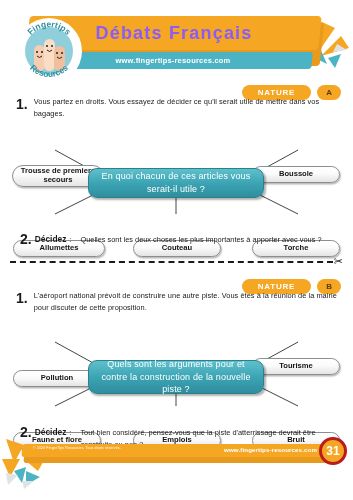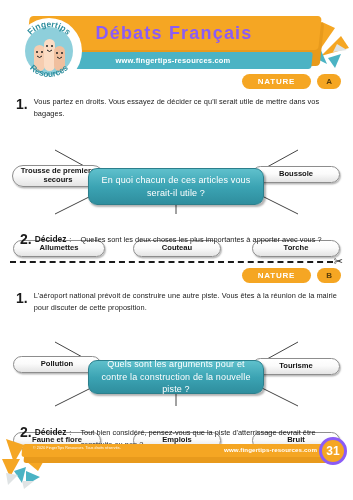--- a/index.html
+++ b/index.html
@@ -43,21 +43,21 @@
     position: absolute; left: 34px; top: 38px; width: 278px; height: 17px;
     display: flex; align-items: center; justify-content: center;
     color: #ffffff; font-size: 7.5px; font-weight: bold; letter-spacing: 0.2px;
   }
 
   
   .logo { position: absolute; left: 12px; top: 0px; width: 74px; height: 74px; z-index: 5; }
 
   
   .tag-row { position: absolute; width: 353px; display: flex; justify-content: flex-end;
-             align-items: center; gap: 6px; padding-right: 12px; }
+             align-items: center; gap: 6px; padding-right: 12px; margin-top: 11px; }
   .tag-nature {
     background: #f5a623; color: #ffffff; font-size: 8px; font-weight: bold;
     letter-spacing: 0.8px; padding: 3px 16px; border-radius: 9px;
   }
   .tag-letter {
     background: #f5a623; color: #5a3d0a; font-size: 8px; font-weight: bold;
     padding: 3px 9px; border-radius: 9px; min-width: 22px; text-align: center;
   }
 
   
@@ -117,21 +117,21 @@
   .foot-main {
     position: absolute; left: 22px; top: 2px; width: 306px; height: 13px;
     background: #f5a623; border-radius: 3px; transform: skewX(-6deg);
   }
   .foot-copy { position: absolute; left: 33px; top: 4px; font-size: 3.6px;
                color: #ffffff; letter-spacing: 0.1px; }
   .foot-url { position: absolute; right: 36px; top: 3.5px; font-size: 6.2px;
               font-weight: bold; color: #ffffff; letter-spacing: 0.1px; }
   .page-circle {
     position: absolute; right: 6px; top: -5px; width: 28px; height: 28px;
-    border-radius: 50%; background: #f5a623; border: 3px solid #8b5cf6;
+    border-radius: 50%; background: #f5a623; border: 3px solid #b91c1c;
     display: flex; align-items: center; justify-content: center;
     color: #ffffff; font-size: 12px; font-weight: bold;
   }
 </style>
 </head>
 <body>
 
 <div class="page">
 
   <div class="burst burst-tr">
@@ -200,21 +200,21 @@
   <div class="mindmap" style="top:128px; height:100px;">
     <svg class="mm-lines" height="100" viewBox="0 0 353 100">
       <line x1="55" y1="22" x2="95" y2="44" stroke="#444" stroke-width="1"></line>
       <line x1="298" y1="22" x2="258" y2="44" stroke="#444" stroke-width="1"></line>
       <line x1="55" y1="86" x2="95" y2="66" stroke="#444" stroke-width="1"></line>
       <line x1="176" y1="86" x2="176" y2="70" stroke="#444" stroke-width="1"></line>
       <line x1="298" y1="86" x2="258" y2="66" stroke="#444" stroke-width="1"></line>
     </svg>
     <div class="bubble" style="left:12px; top:3px; width:92px; height:22px;">Trousse de premiers secours</div>
     <div class="bubble" style="left:252px; top:4px; width:88px; height:17px;">Boussole</div>
-    <div class="center-box" style="left:88px; top:40px; width:176px; height:37px;">En quoi chacun de ces articles vous serait-il utile ?</div>
+    <div class="center-box" style="left:88px; top:40px; width:176px; height:30px;">En quoi chacun de ces articles vous serait-il utile ?</div>
     <div class="bubble" style="left:13px; top:78px; width:92px; height:17px;">Allumettes</div>
     <div class="bubble" style="left:133px; top:78px; width:88px; height:17px;">Couteau</div>
     <div class="bubble" style="left:252px; top:78px; width:88px; height:17px;">Torche</div>
   </div>
 
   <div class="decide-row" style="top:231px;">
     <span class="dec-num">2.</span>
     <span class="dec-label">Décidez</span>
     <span class="dec-colon">:</span>
     <span class="dec-text">Quelles sont les deux choses les plus importantes à apporter avec vous ?</span>
@@ -236,21 +236,21 @@
   </div>
 
   <div class="mindmap" style="top:320px; height:100px;">
     <svg class="mm-lines" height="100" viewBox="0 0 353 100">
       <line x1="55" y1="22" x2="95" y2="44" stroke="#444" stroke-width="1"></line>
       <line x1="298" y1="22" x2="258" y2="44" stroke="#444" stroke-width="1"></line>
       <line x1="55" y1="86" x2="95" y2="66" stroke="#444" stroke-width="1"></line>
       <line x1="176" y1="86" x2="176" y2="70" stroke="#444" stroke-width="1"></line>
       <line x1="298" y1="86" x2="258" y2="66" stroke="#444" stroke-width="1"></line>
     </svg>
-    <div class="bubble" style="left:13px; top:2px; width:88px; height:17px;">Pollution</div>
+    <div class="bubble" style="left:13px; top:16px; width:88px; height:17px;">Pollution</div>
     <div class="bubble" style="left:252px; top:4px; width:88px; height:17px;">Tourisme</div>
     <div class="center-box" style="left:88px; top:40px; width:176px; height:34px;">Quels sont les arguments pour et contre la construction de la nouvelle piste ?</div>
     <div class="bubble" style="left:133px; top:78px; width:88px; height:17px;">Emplois</div>
     <div class="bubble" style="left:13px; top:78px; width:88px; height:17px;">Faune et flore</div>
     <div class="bubble" style="left:252px; top:78px; width:88px; height:17px;">Bruit</div>
   </div>
 
   <div class="decide-row" style="top:424px;">
     <span class="dec-num">2.</span>
     <span class="dec-label">Décidez</span>

